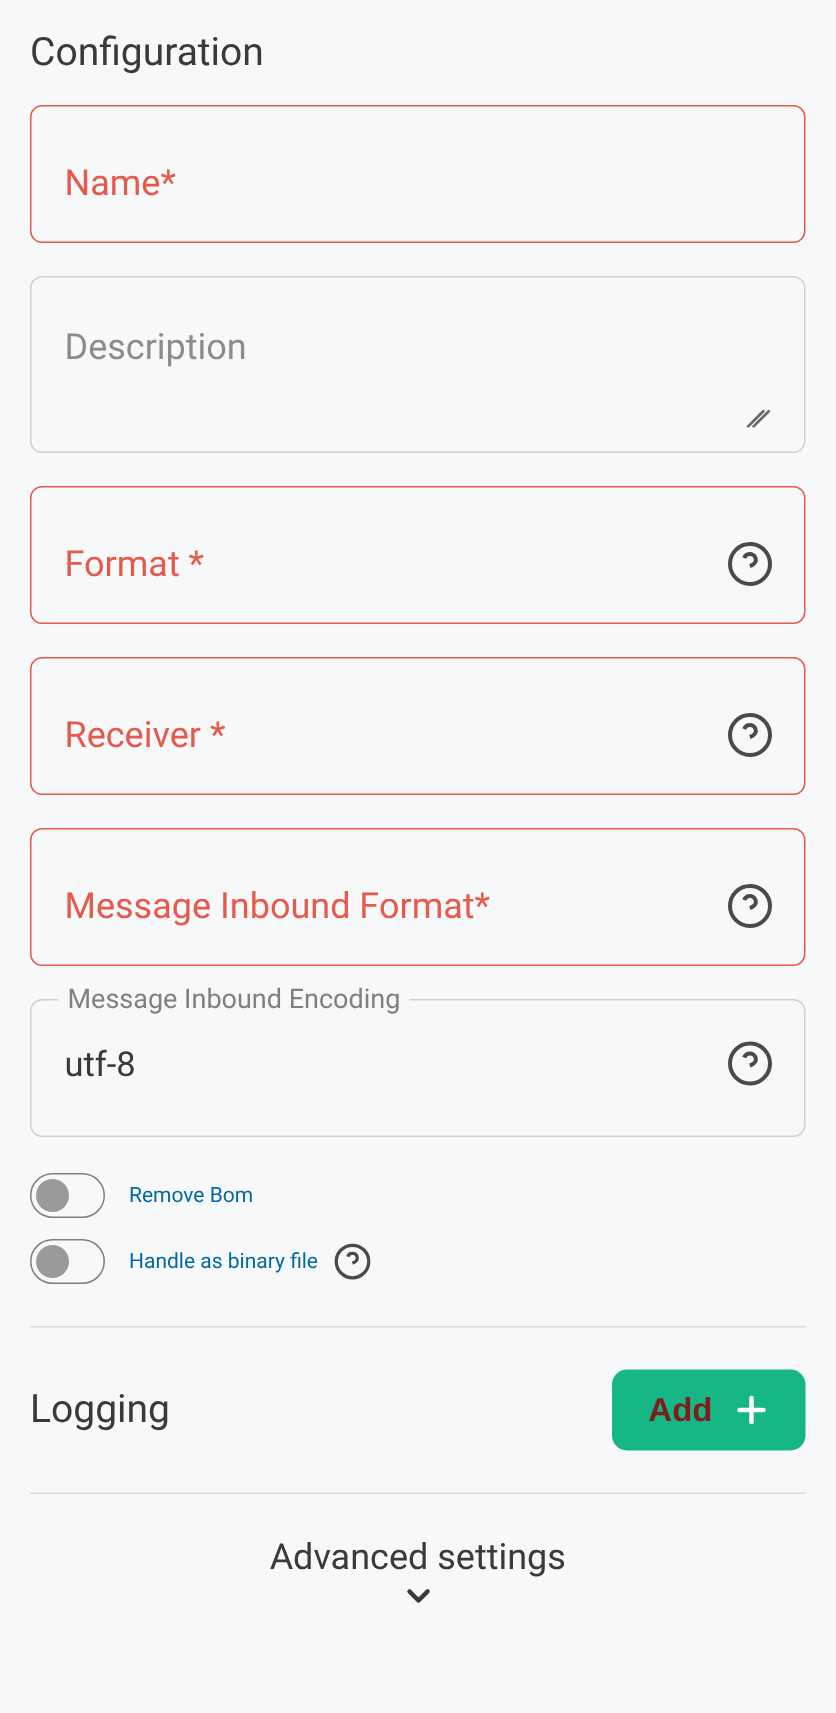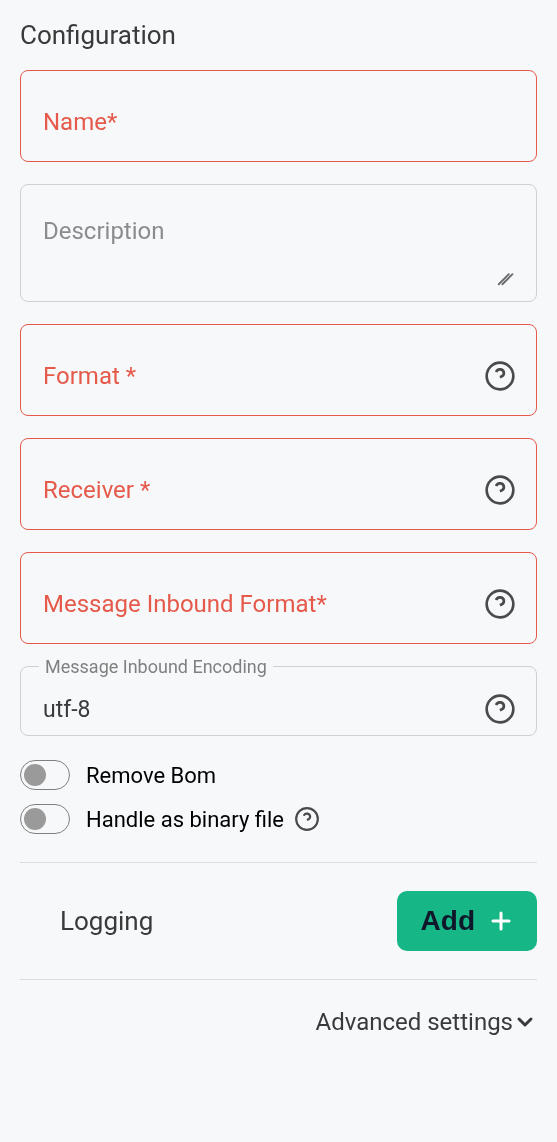--- a/index.html
+++ b/index.html
@@ -56,21 +56,21 @@
     }
     .help-icon {
       flex-shrink: 0;
       color: #4a4a4a;
       cursor: pointer;
     }
     .legend-field {
       position: relative;
       border: 1px solid #d0d0d0;
       border-radius: 8px;
-      padding: 26px 20px 10px 22px;
+      padding: 26px 20px 32px 22px;
       margin-bottom: 24px;
       background-color: #f6f8fa;
       display: flex;
       align-items: center;
     }
     .legend-label {
       position: absolute;
       top: -11px;
       left: 18px;
       background-color: #f6f8fa;
@@ -101,59 +101,59 @@
     .toggle-knob {
       width: 22px;
       height: 22px;
       border-radius: 50%;
       background-color: #9a9a9a;
       position: absolute;
       top: 3px;
       left: 3px;
     }
     .toggle-label {
-      font-size: 22px;
-      color: #000000;
+      font-size: 14px;
+      color: #0369a1;
       display: flex;
       align-items: center;
       gap: 10px;
     }
     .divider {
       border: none;
       border-top: 1px solid #dcdcdc;
       margin-top: 28px;
       margin-bottom: 0;
     }
     .logging-row {
       display: flex;
       align-items: center;
       justify-content: space-between;
       padding-top: 28px;
-      margin-left: 40px;
     }
     .btn-add {
       background-color: #17b686;
-      color: #0f172a;
+      color: #7f1d1d;
       border: none;
       border-radius: 10px;
       padding: 14px 24px;
-      font-size: 28px;
+      font-size: 22px;
       font-weight: 700;
       display: flex;
       align-items: center;
       gap: 14px;
       cursor: pointer;
     }
     .advanced-row {
       display: flex;
       align-items: center;
-      justify-content: flex-end;
+      justify-content: center;
       padding-top: 28px;
       padding-bottom: 10px;
       cursor: pointer;
+      flex-direction: column;
     }
     .advanced-title {
       font-size: 24px;
       color: #3a3a3a;
     }
     svg {
       display: block;
     }
   </style>
 </head>

